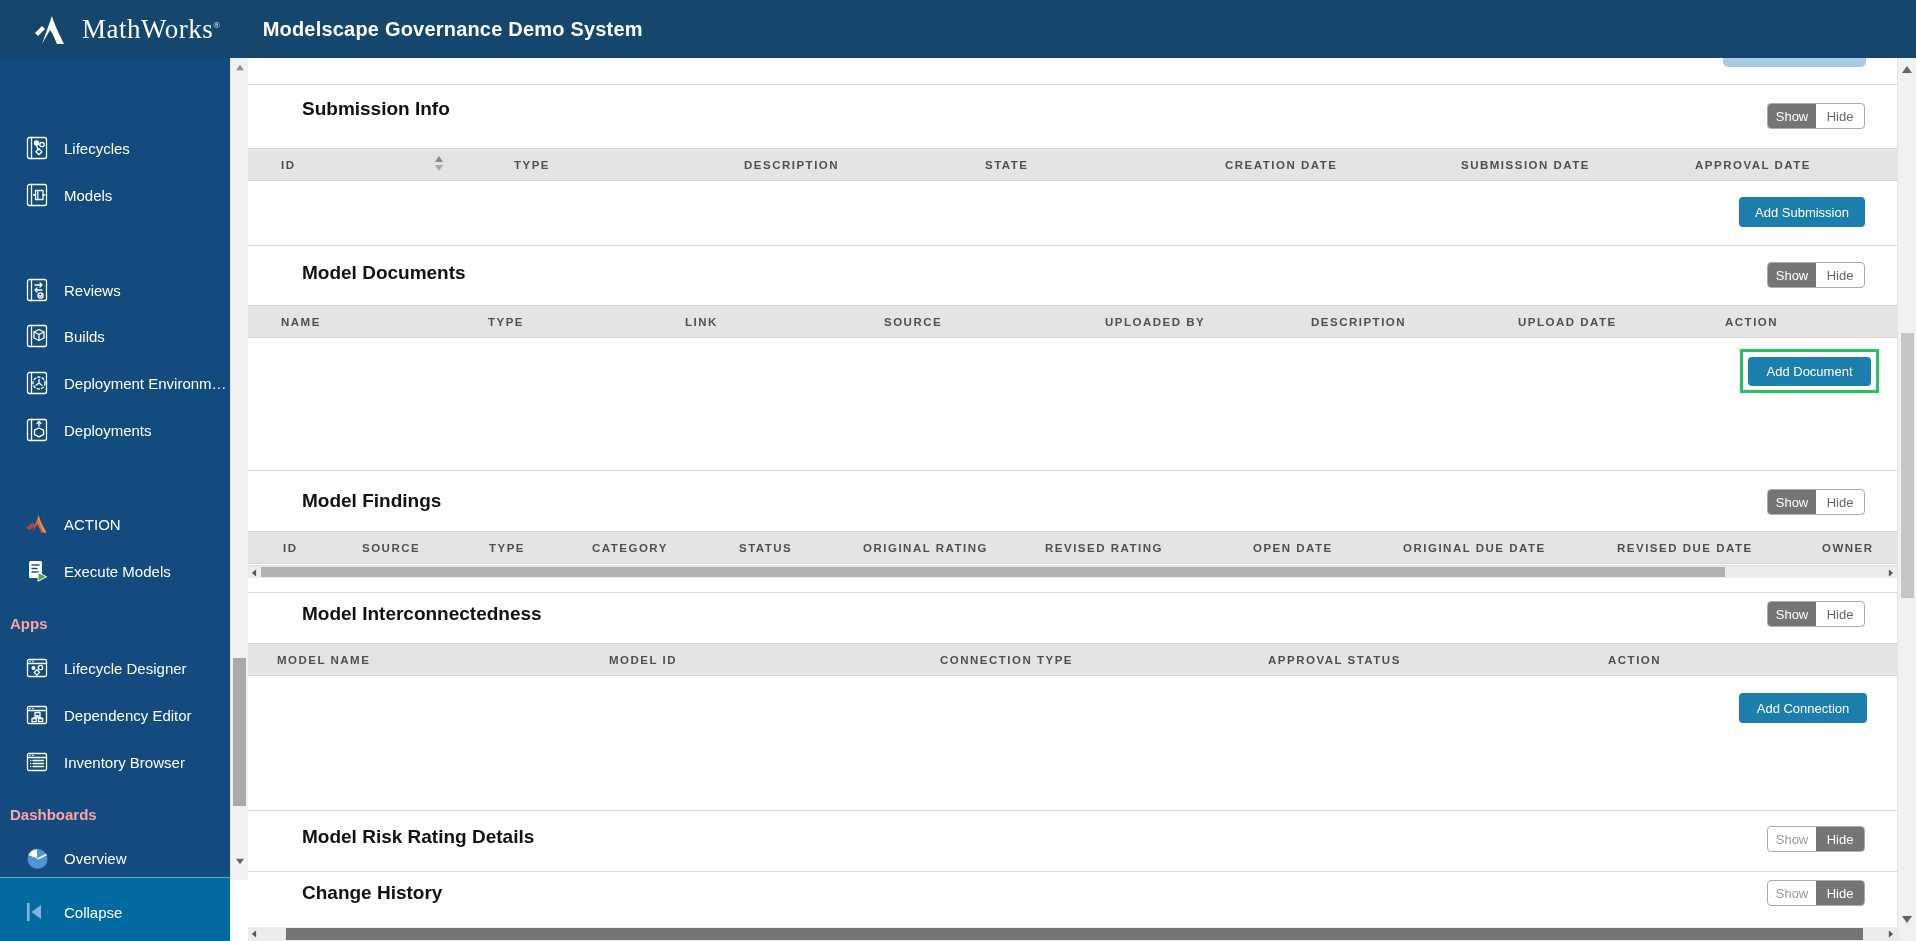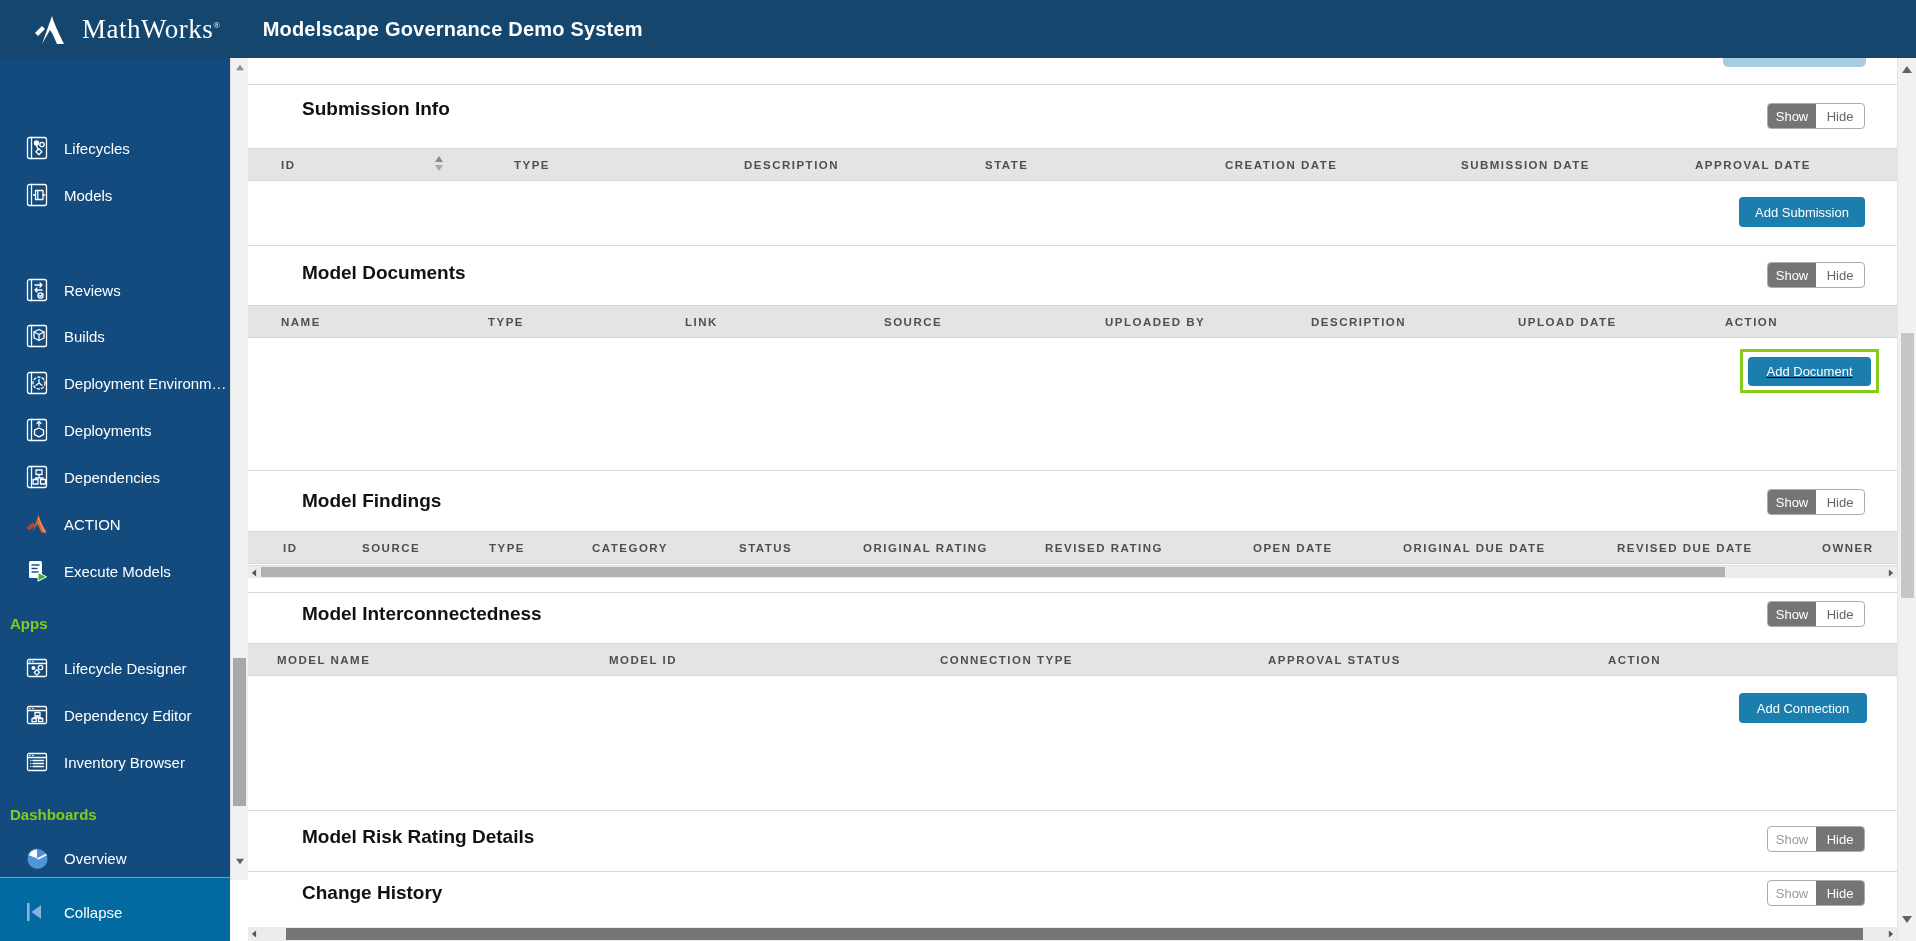--- a/index.html
+++ b/index.html
@@ -14,21 +14,21 @@
   .logo-glyph { width:38px; height:34px; margin-right:10px; }
   .brand { font-family:"Liberation Serif", serif; font-size:27px; color:#fff; letter-spacing:.5px; }
   .brand sup { font-size:9px; vertical-align:super; }
   .app-title { color:#fff; font-size:20px; font-weight:bold; margin-left:42px; letter-spacing:.2px; }
 
   
   .sidebar { position:absolute; left:0; top:58px; width:230px; height:819px; background:#134b7e; }
   .nav-item { position:absolute; left:0; width:230px; height:34px; display:flex; align-items:center;
     padding-left:24px; gap:14px; color:#fff; font-size:15px; cursor:pointer; white-space:nowrap; overflow:hidden; }
   .nav-item .nicon { width:26px; height:26px; flex:0 0 26px; }
-  .nav-heading { position:absolute; left:10px; color:#84cc16; font-size:15px; font-weight:bold; }
+  .nav-heading { position:absolute; left:10px; color:#fca5a5; font-size:15px; font-weight:bold; }
   .side-footer { position:absolute; left:0; top:877px; width:230px; height:64px; background:#0369a1;
     border-top:1px solid rgba(255,255,255,.4); }
   .side-footer .nav-item { top:17px; }
 
   
   .side-scroll { position:absolute; left:230px; top:58px; width:18px; height:822px;
     background:#f1f1f1; border-left:1px solid #e2e2e2; }
   .side-scroll .thumb { position:absolute; left:2px; top:600px; width:13px; height:148px; background:#a9a9a9; }
   .tri-up   { width:0; height:0; border-left:5px solid transparent; border-right:5px solid transparent; border-bottom:7px solid #636363; }
   .tri-down { width:0; height:0; border-left:5px solid transparent; border-right:5px solid transparent; border-top:7px solid #636363; }
@@ -53,21 +53,21 @@
     border-top:1px solid #d6d6d6; border-bottom:1px solid #d6d6d6; }
   .col { position:absolute; top:0; height:33px; line-height:33px; font-size:11.5px; font-weight:bold;
     color:#4f4f4f; letter-spacing:1.5px; white-space:nowrap; }
   .sort-icon { position:absolute; left:186px; top:7px; width:10px; display:flex; flex-direction:column; gap:3px; align-items:center; }
   .sort-icon .u { width:0;height:0;border-left:4px solid transparent;border-right:4px solid transparent;border-bottom:6px solid #8a8a8a; }
   .sort-icon .d { width:0;height:0;border-left:4px solid transparent;border-right:4px solid transparent;border-top:6px solid #a9a9a9; }
 
   .btn { position:absolute; background:#1b7ead; color:#fff; font-size:13px; border:none; border-radius:4px;
     display:flex; align-items:center; justify-content:center; cursor:pointer; white-space:nowrap; }
   .highlight-box { position:absolute; left:1740px; top:349px; width:139px; height:44px;
-    border:3px solid #84cc16; display:flex; align-items:center; justify-content:center;text-decoration:underline; }
+    border:3px solid #22c55e; display:flex; align-items:center; justify-content:center; }
   .highlight-box .btn { position:static; width:123px; height:29px; }
 
   
   .hbar { position:absolute; left:248px; right:19px; background:#ececec; }
   .hbar .htrack-thumb { position:absolute; top:1px; bottom:1px; }
   .findings-hbar { top:565px; height:13px; border-top:1px solid #dcdcdc; }
   .findings-hbar .htrack-thumb { left:13px; width:1464px; background:#b1b1b1; }
   .bottom-hbar { top:927px; height:14px; }
   .bottom-hbar .htrack-thumb { left:38px; width:1577px; background:#757575; }
   .hbar .tri-left  { position:absolute; left:3px; top:2px; transform:scale(.7); }
@@ -160,31 +160,20 @@
     <div class="nav-item" style="top:355px">
       <svg class="nicon" viewBox="0 0 26 26" fill="none" stroke="#fff" stroke-width="1.3" stroke-linecap="round" stroke-linejoin="round">
         <rect x="3.5" y="2.5" width="19" height="21" rx="2"></rect>
           <line x1="7.5" y1="2.5" x2="7.5" y2="23.5"></line>
         <path d="M15 11 l4.5 2.2 v4.5 l-4.5 2.2 l-4.5 -2.2 v-4.5 Z"></path>
           <path d="M15 9 V4.5 m-2 2 l2 -2 l2 2"></path>
       </svg>
       <span>Deployments</span>
     </div>
 
-    <div class="nav-item" style="top:402px">
-      <svg class="nicon" viewBox="0 0 26 26" fill="none" stroke="#fff" stroke-width="1.3" stroke-linecap="round" stroke-linejoin="round">
-        <rect x="3.5" y="2.5" width="19" height="21" rx="2"></rect>
-          <line x1="7.5" y1="2.5" x2="7.5" y2="23.5"></line>
-        <rect x="12" y="6" width="6" height="4.5"></rect>
-          <rect x="9" y="15.5" width="5" height="4.5"></rect>
-          <rect x="16.5" y="15.5" width="5" height="4.5"></rect>
-        <path d="M15 10.5 v2 M11.5 15.5 v-1.5 h7.5 v1.5"></path>
-      </svg>
-      <span>Dependencies</span>
-    </div>
 
     <div class="nav-item" style="top:449px">
       <svg class="nicon" viewBox="0 0 26 26">
         <path d="M2 17 L8.5 11.5 L11.5 14.5 L6 19 Z" fill="#b0482f"></path>
         <path d="M8.5 21 L14.5 4 Q16 11 22.5 21.5 L17.5 21.5 Q14 13.5 13 13 Z" fill="#e0662f"></path>
         <path d="M14.5 4 Q16 11 22.5 21.5 L19.5 21.5 Q15.5 12 14 8 Z" fill="#ef8b4e"></path>
       </svg>
       <span>ACTION</span>
     </div>
 

